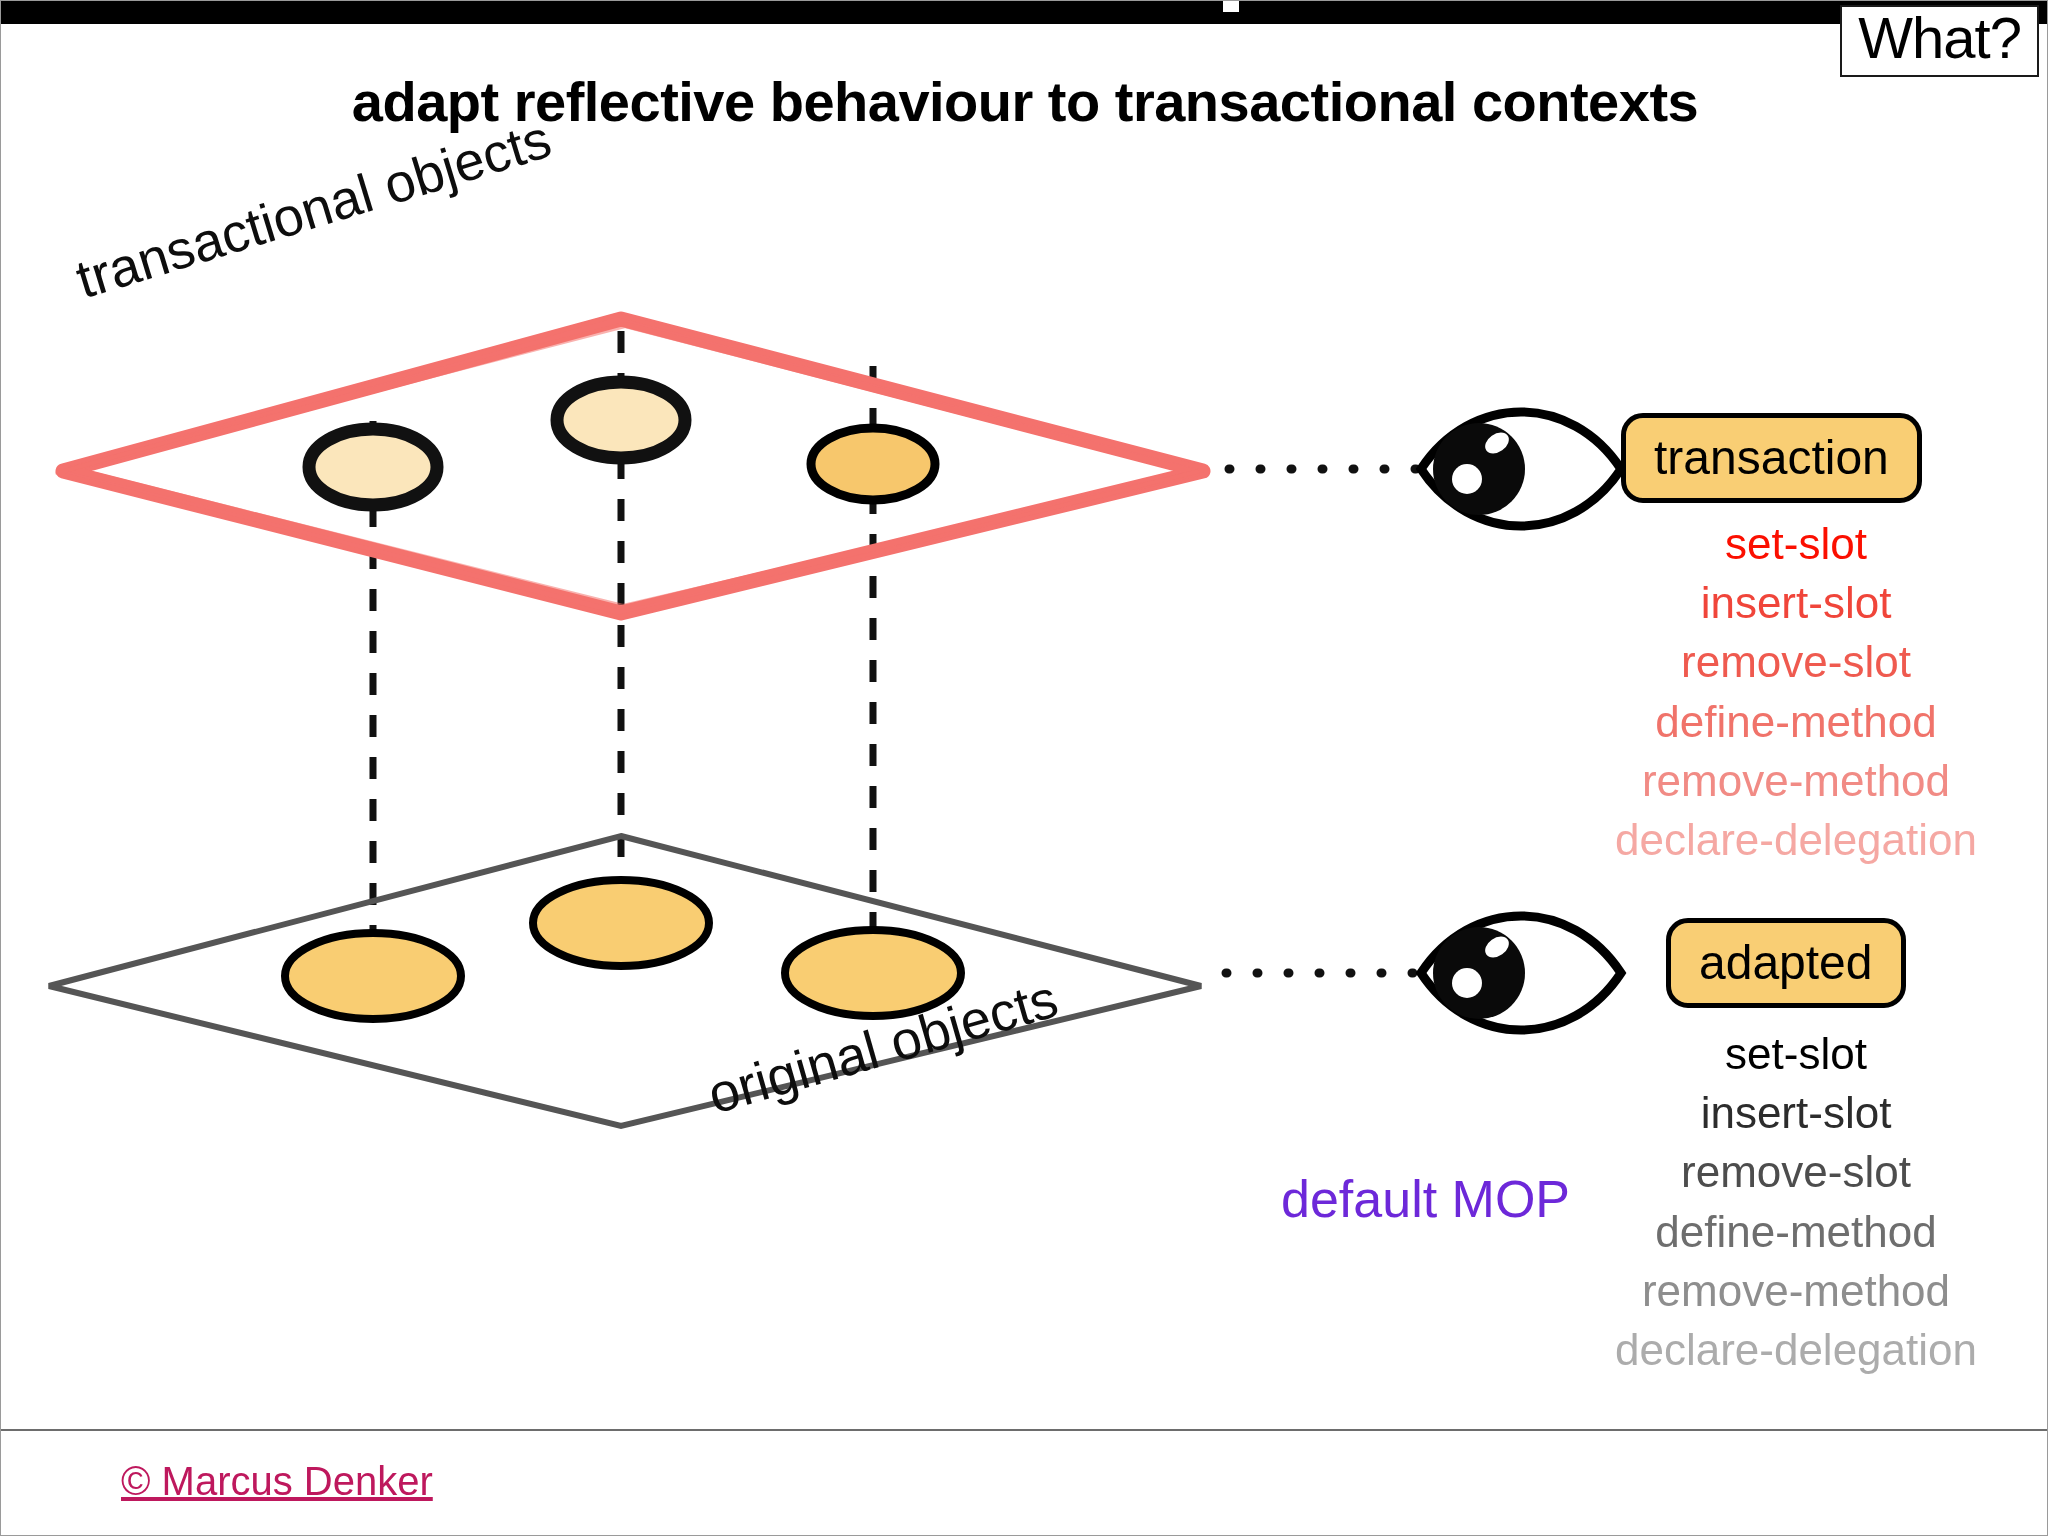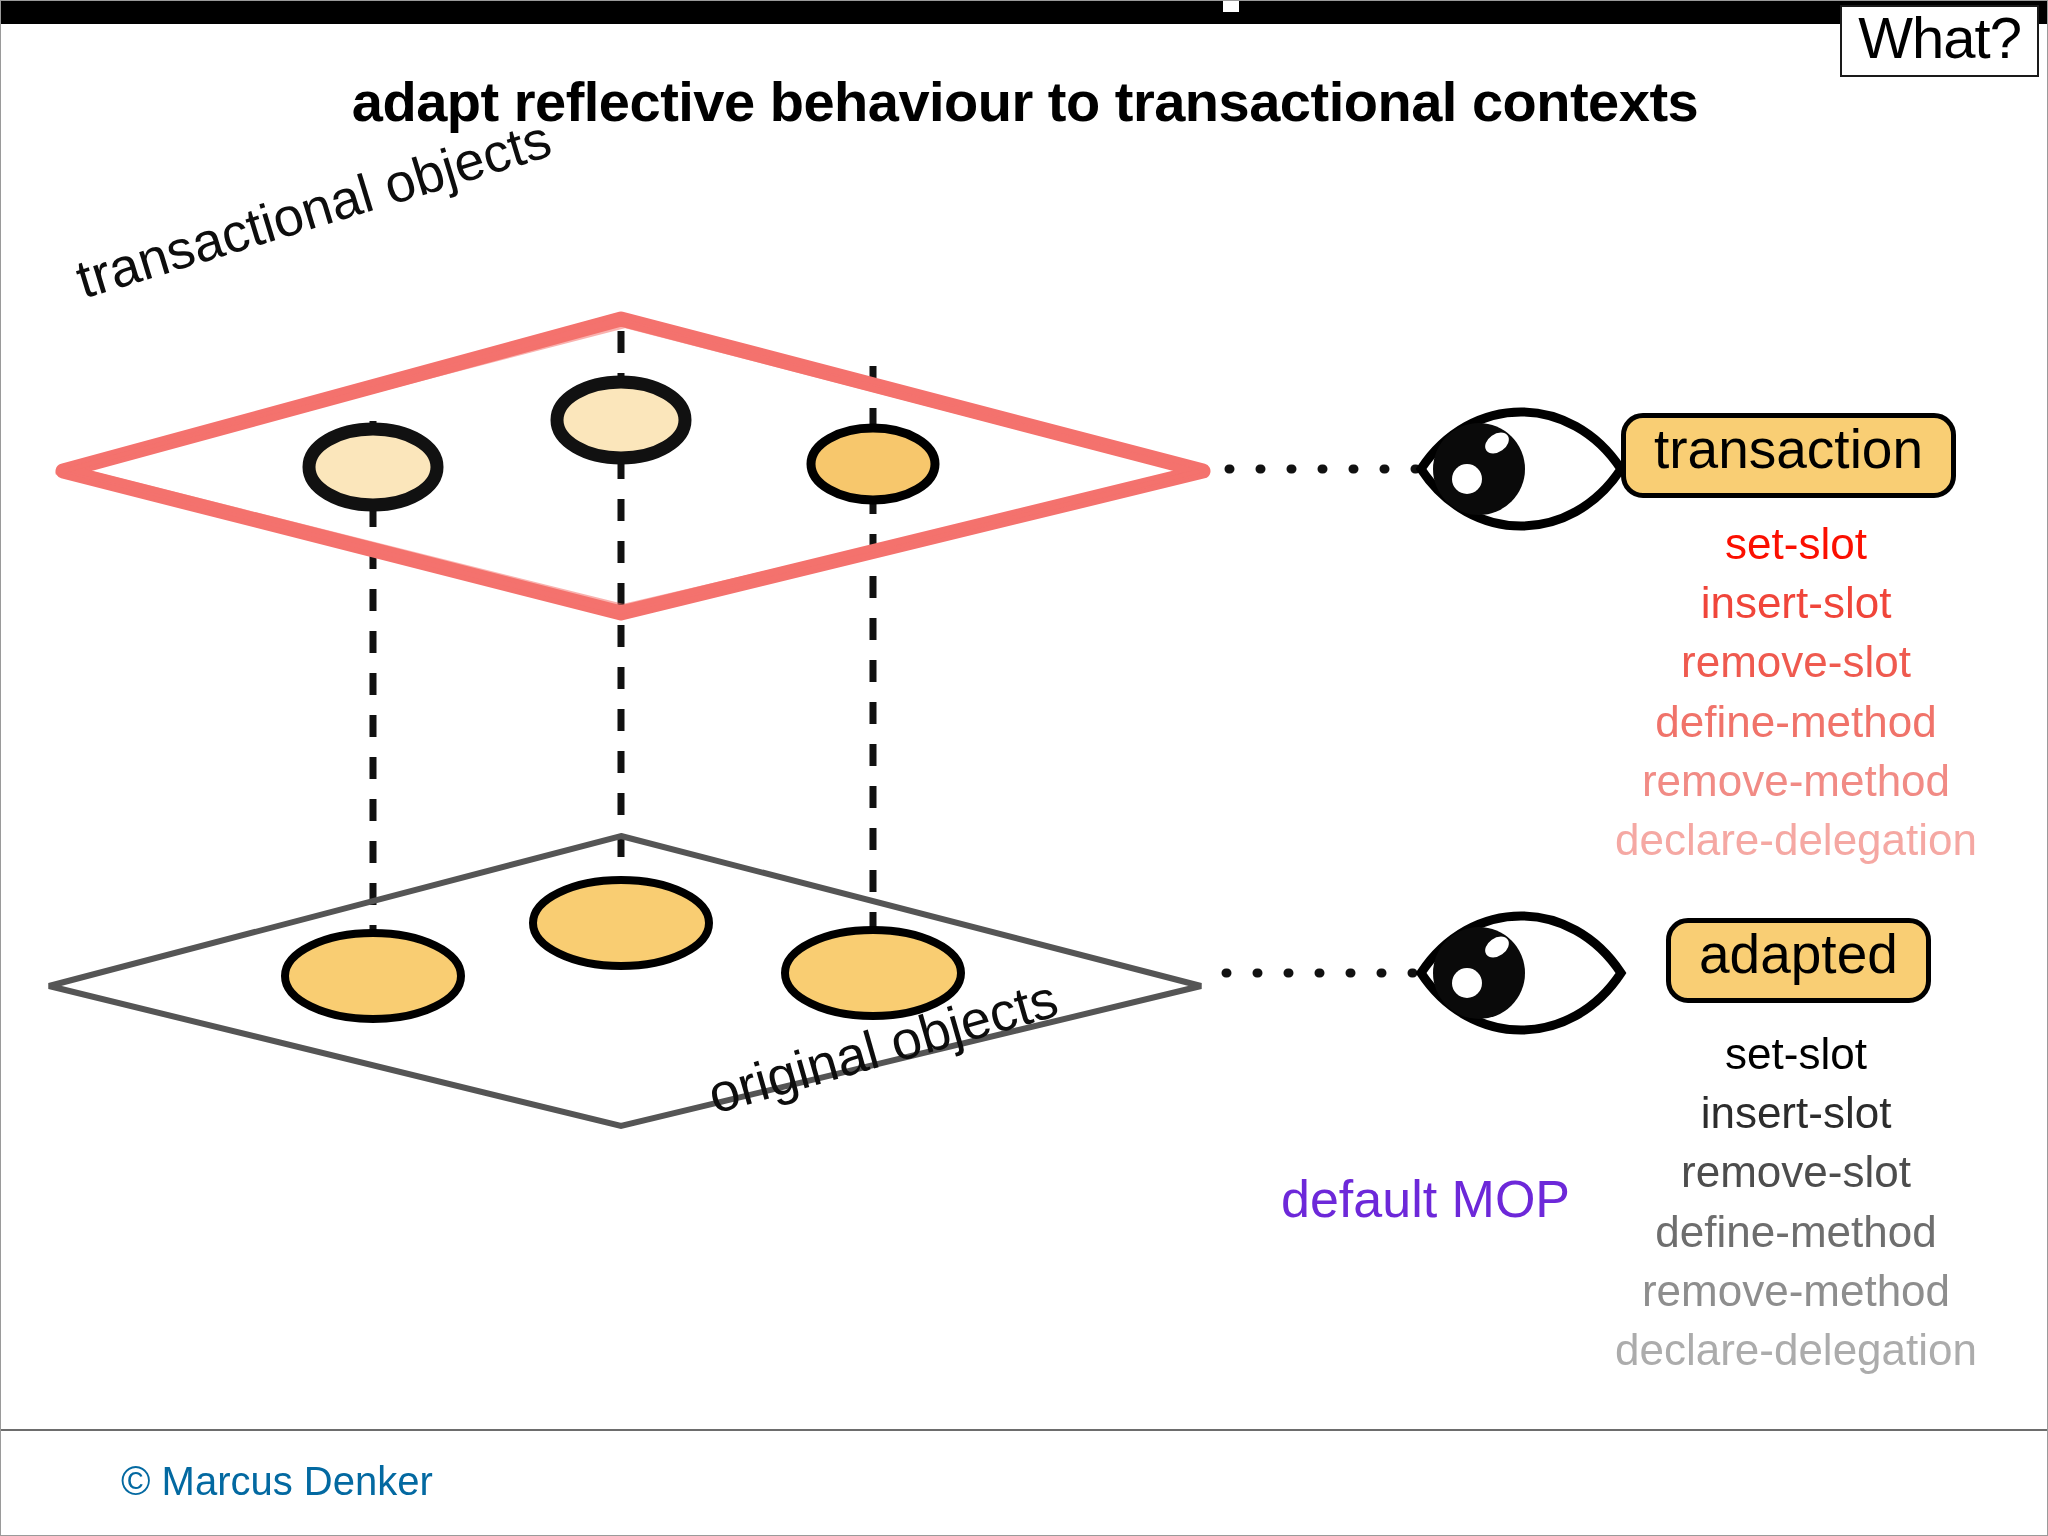--- a/index.html
+++ b/index.html
@@ -99,23 +99,23 @@
     transform: rotate(-16deg);
     transform-origin: left top;
   }
 
   
   .capsule {
     position: absolute;
     background: #f9ce74;
     border: 5px solid #000000;
     border-radius: 22px;
-    font-size: 55px;
+    font-size: 48px;
     color: #000000;
-    padding: 4px 28px 16px 28px;
+    padding: 16px 28px 16px 28px;
     line-height: 1.0;
     white-space: nowrap;
   }
   #capsule-transaction { left: 1620px; top: 412px; }
   #capsule-system      { left: 1665px; top: 917px; }
 
   
   .mop-list {
     position: absolute;
     width: 470px;
@@ -155,22 +155,23 @@
     top: 1428px;
     width: 2048px;
     height: 2px;
     background: #6d6d6d;
   }
   #footer-credit {
     position: absolute;
     left: 120px;
     top: 1458px;
     font-size: 40px;
-    color: #0369a1;
-    white-space: nowrap;
+    color: #be185d;
+    white-space: nowrap;
+    text-decoration: underline;
   }
 </style>
 </head>
 <body>
 
 <div id="slide">
 
   <div id="top-bar">
     <div id="top-bar-notch"></div>
   </div>

